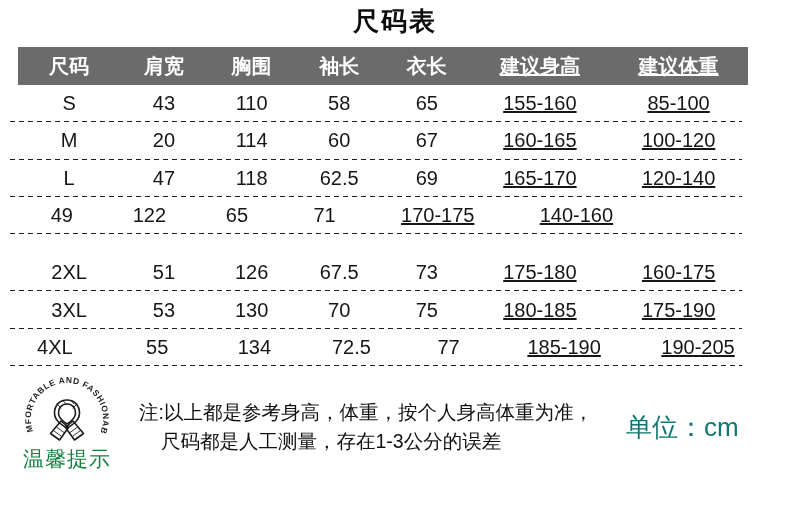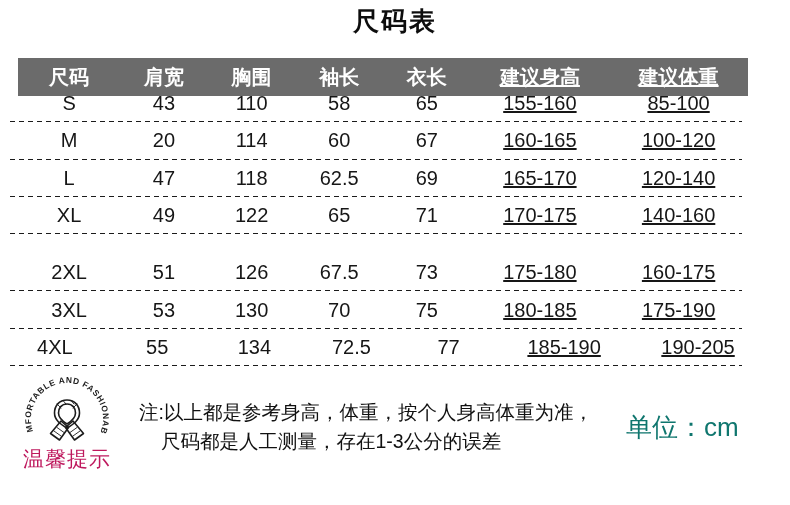--- a/index.html
+++ b/index.html
@@ -81,21 +81,21 @@
   }
   .badge-label {
     position: absolute;
     left: 20px;
     top: 445px;
     width: 94px;
     text-align: center;
     font-size: 21px;
     letter-spacing: 1px;
     font-family: "Liberation Serif", serif;
-    color: #be185d;
+    color: #15803d;
   }
   .note {
     position: absolute;
     left: 139px;
     top: 398px;
     font-size: 19.5px;
     line-height: 29px;
     color: #111111;
   }
   .note-line2 { padding-left: 22px; }
@@ -120,21 +120,21 @@
     font-weight: bold;
     letter-spacing: 0.7px;
     fill: #1c1c1c;
   }
 </style>
 </head>
 <body>
 
 <div class="page-title">尺码表</div>
 
-<div class="thead" style="background: rgb(107, 107, 107); color: rgb(255, 255, 255); margin-top: 11px;">
+<div class="thead" style="background: rgb(107, 107, 107); color: rgb(255, 255, 255);">
     <div class="cell c0">尺码</div>
     <div class="cell c1">肩宽</div>
     <div class="cell c2">胸围</div>
     <div class="cell c3">袖长</div>
     <div class="cell c4">衣长</div>
     <div class="cell c5">建议身高</div>
     <div class="cell c6">建议体重</div>
   </div>
 
 <div class="tbody">
@@ -166,21 +166,20 @@
         <div class="cell c1">47</div>
         <div class="cell c2">118</div>
         <div class="cell c3">62.5</div>
         <div class="cell c4">69</div>
         <div class="cell c5">165-170</div>
         <div class="cell c6">120-140</div>
       </div>
     </div>
     <div class="row">
       <div class="row-inner" style="color: rgb(22, 22, 22);">
-        <div class="cell c0">XL</div>
         <div class="cell c1">49</div>
         <div class="cell c2">122</div>
         <div class="cell c3">65</div>
         <div class="cell c4">71</div>
         <div class="cell c5">170-175</div>
         <div class="cell c6">140-160</div>
       </div>
     </div>
     <div class="row">
       <div class="row-inner" style="color: rgb(22, 22, 22); margin-top: 20px;">

